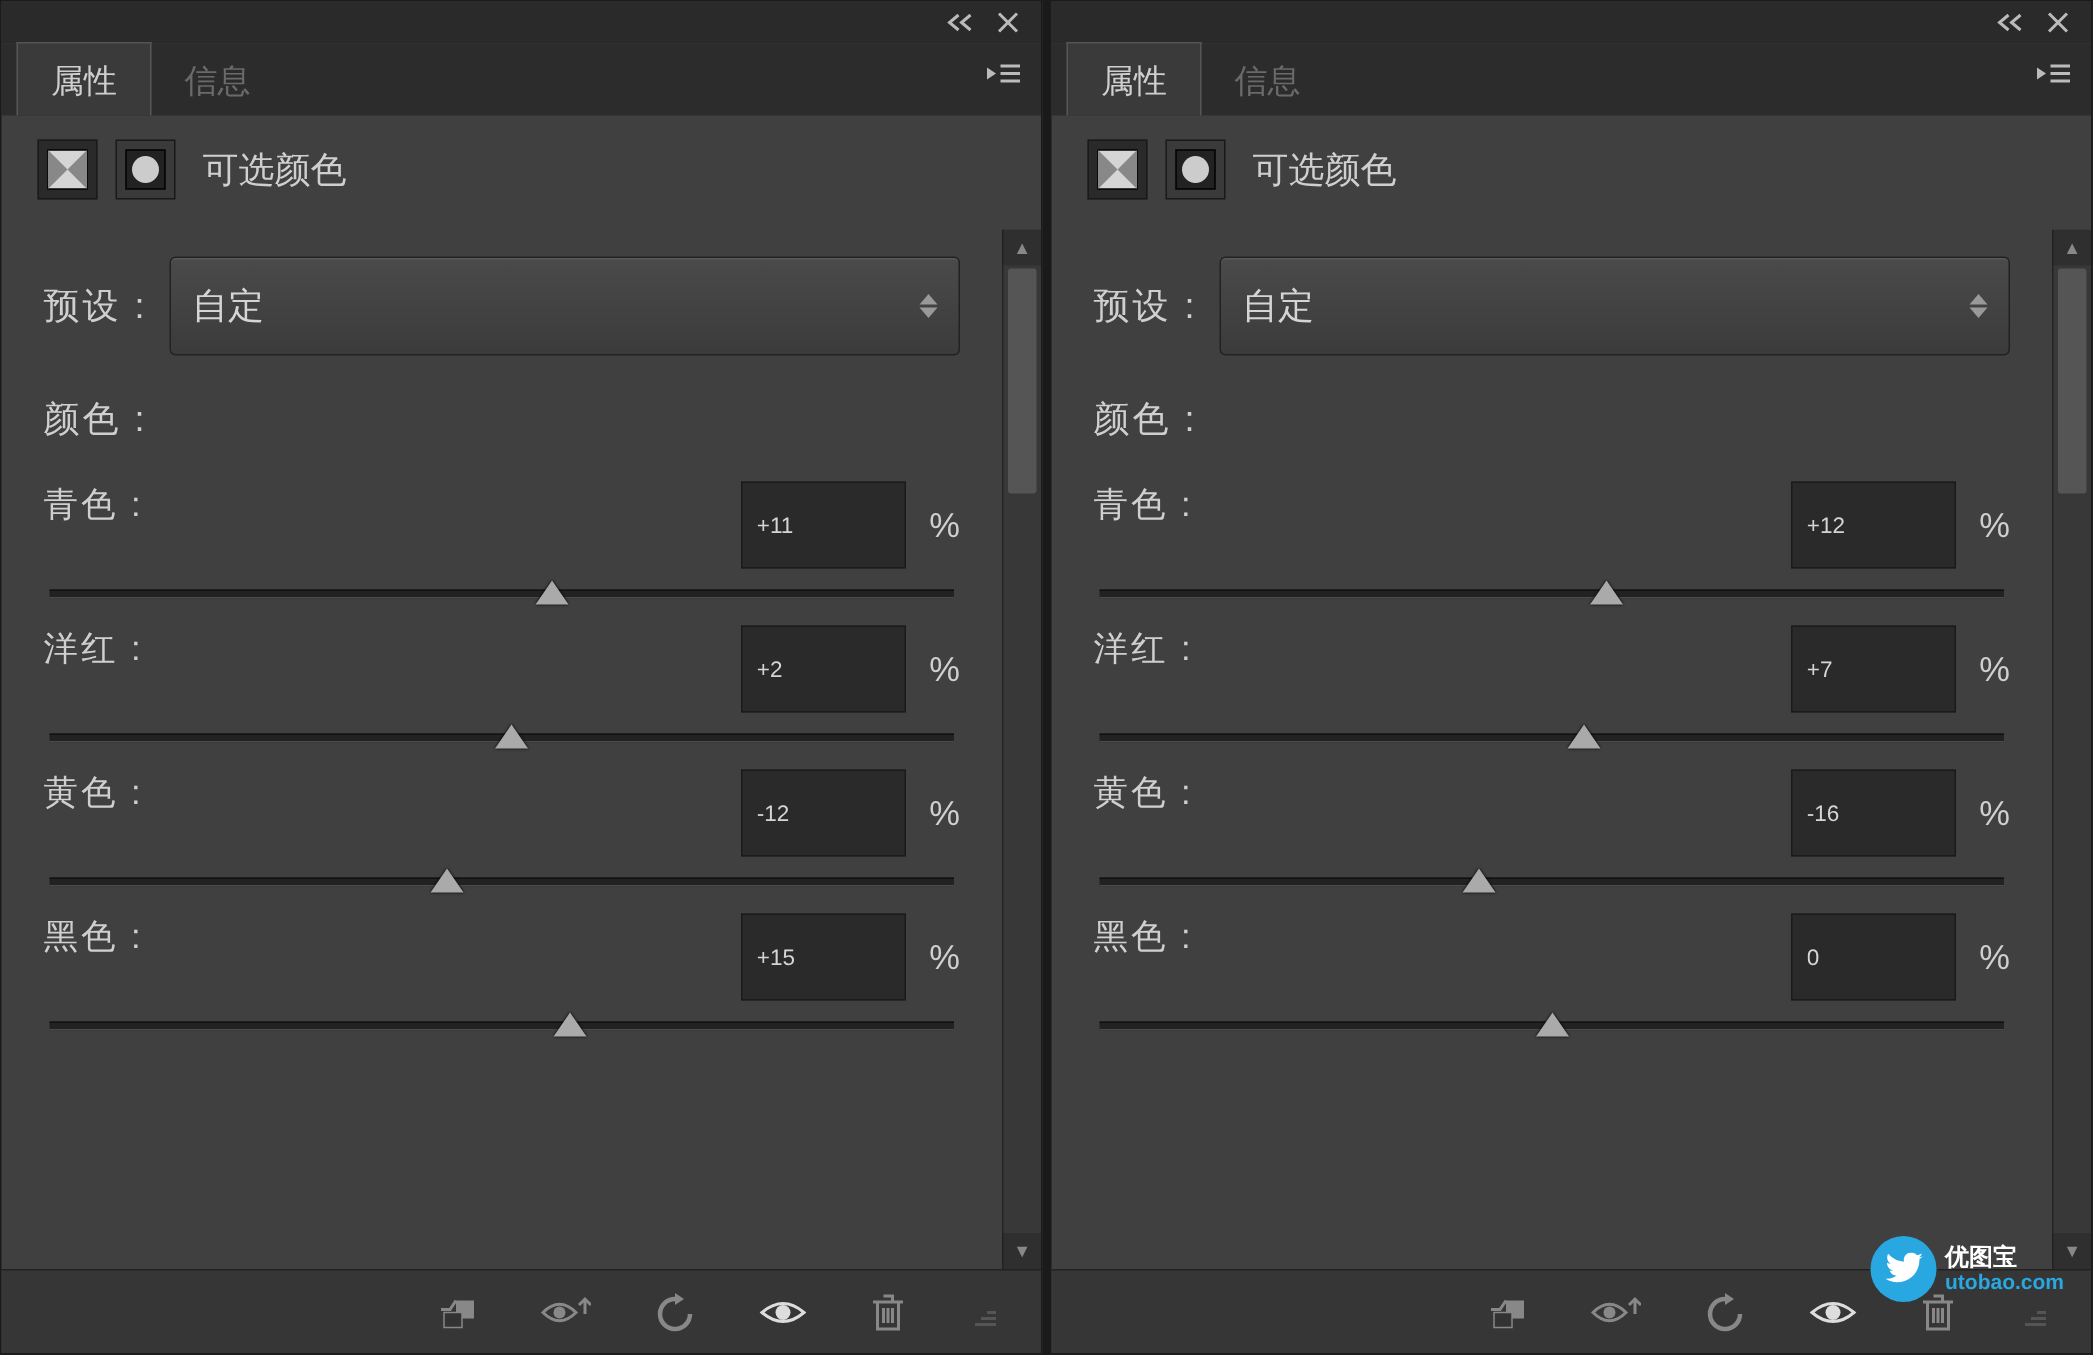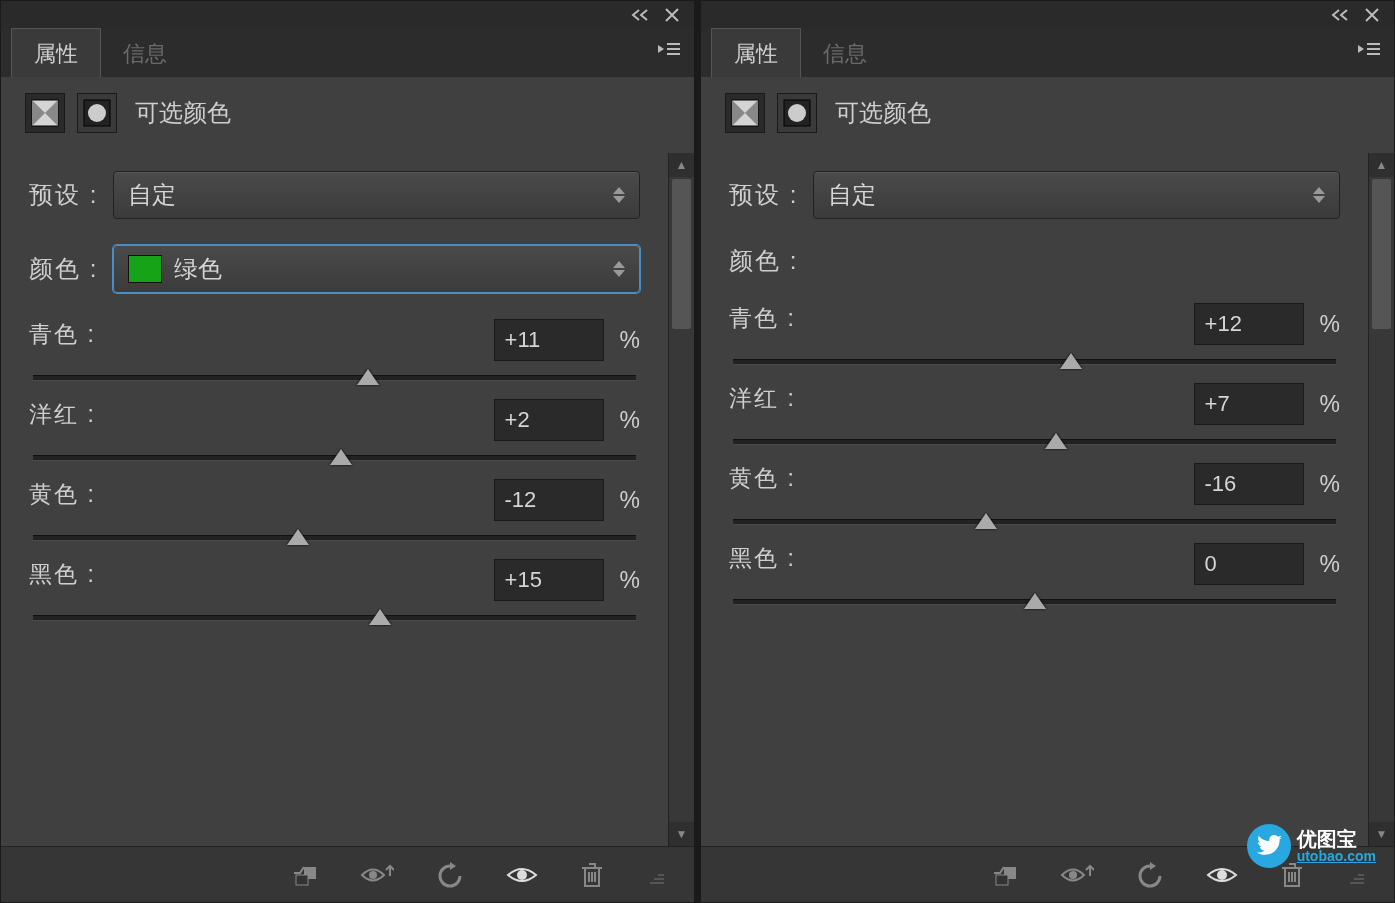--- a/index.html
+++ b/index.html
@@ -93,21 +93,21 @@
   .sb-track { flex:1; width:100%; background:#383838; position:relative;}
   .sb-thumb { position:absolute; left:3px; right:3px; top:2px; height:150px; background:#555; border-radius:2px;}
 
   
   .row-dd {
     display:flex; align-items:center; margin-bottom: 26px;
   }
   .row-label { font-size:24px; color:#cfcfcf; width:84px; letter-spacing:2px;}
   .dd {
     flex:1;
-    height:48px;
+    height:66px;
     background: linear-gradient(#4a4a4a,#3b3b3b);
     border: 1px solid #222;
     border-radius:4px;
     display:flex; align-items:center;
     padding: 0 14px;
     color:#d5d5d5;
     font-size:24px;
     position:relative;
     cursor:pointer;
     box-shadow: inset 0 1px 0 rgba(255,255,255,0.08);
@@ -120,24 +120,24 @@
   }
   .up-tri { width:0;height:0;border-left:6px solid transparent;border-right:6px solid transparent;border-bottom:7px solid #999;}
   .dn-tri { width:0;height:0;border-left:6px solid transparent;border-right:6px solid transparent;border-top:7px solid #999;}
 
   
   .s-row { margin-bottom: 18px;}
   .s-head { display:flex; justify-content:space-between; margin-bottom:14px;}
   .s-label { font-size:23px; color:#cfcfcf; letter-spacing:2px;}
   .s-right { display:flex; align-items:center; gap:16px;}
   .s-input {
-    width:110px; height:42px;
+    width:110px; height:58px;
     background:#2a2a2a;
     border:1px solid #1a1a1a;
-    color:#d5d5d5; font-size:22px;
+    color:#d5d5d5; font-size:15px;
     text-align:left; padding:0 10px;
   }
   .s-pct { font-size:23px; color:#cfcfcf;}
   .s-track {
     height:6px; background:#222; border-top:1px solid #111; border-bottom:1px solid #4a4a4a;
     position:relative; margin:0 4px 16px 4px;
   }
   .s-thumb {
     position:absolute; top:-7px;
     width:0; height:0;
@@ -162,22 +162,22 @@
   .f-grip { width:18px; height:18px; display:flex; flex-direction:column; justify-content:flex-end; gap:2px;}
   .f-grip span{height:2px; background:#555;}
   .f-grip span:nth-child(1){width:6px; margin-left:12px;}
   .f-grip span:nth-child(2){width:10px; margin-left:8px;}
   .f-grip span:nth-child(3){width:14px; margin-left:4px;}
 
   
   .wm { position:absolute; right:18px; bottom:34px; display:flex; align-items:center; gap:6px; z-index:5;}
   .wm-bird { width:44px; height:44px; background:#29a7e1; border-radius:50%; display:flex; align-items:center; justify-content:center; color:#fff; font-size:26px;}
   .wm-text { display:flex; flex-direction:column; line-height:1;}
-  .wm-t1{ color:#fff; font-size:20px; font-weight:bold;}
-  .wm-t2{ color:#29a7e1; font-size:14px; font-weight:bold;text-decoration:underline;}
+  .wm-t1{ color:#fff; font-size:16px; font-weight:bold;}
+  .wm-t2{ color:#29a7e1; font-size:14px; font-weight:bold;}
 </style>
 </head>
 <body>
 
 <div class="panel">
   <div class="panel-header-bar">
     <div class="hdr-icon">
       <svg width="18" height="12" viewBox="0 0 18 12">
           <path d="M8 1 L2 6 L8 11 M16 1 L10 6 L16 11" stroke="currentColor" stroke-width="2" fill="none"></path>
         </svg>
@@ -223,28 +223,20 @@
           <span>自定</span>
           <div class="dd-tri">
               <div class="up-tri"></div>
               <div class="dn-tri"></div>
             </div>
         </div>
       </div>
 
       <div class="row-dd">
         <div class="row-label">颜色 :</div>
-        <div class="dd focus">
-          <span class="dd-swatch" style="background:#17a317"></span>
-          <span>绿色</span>
-          <div class="dd-tri">
-              <div class="up-tri"></div>
-              <div class="dn-tri"></div>
-            </div>
-        </div>
       </div>
 
       <div class="s-row">
         <div class="s-head">
           <div class="s-label">青色 :</div>
           <div class="s-right">
             <input class="s-input" value="+11" style="">
             <div class="s-pct">%</div>
           </div>
         </div>

